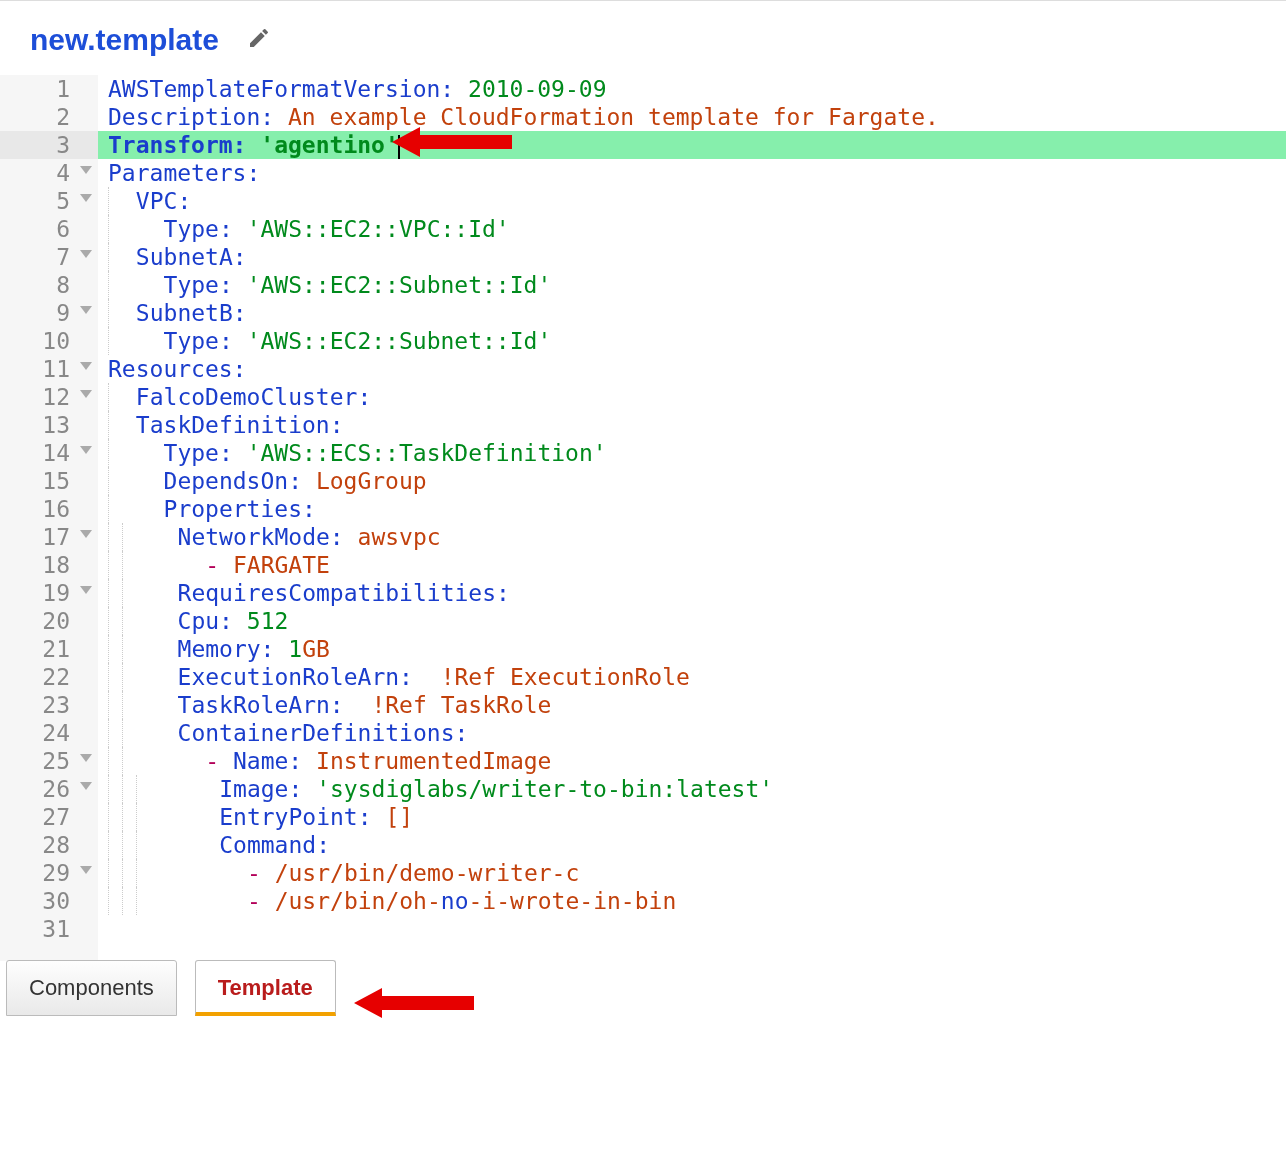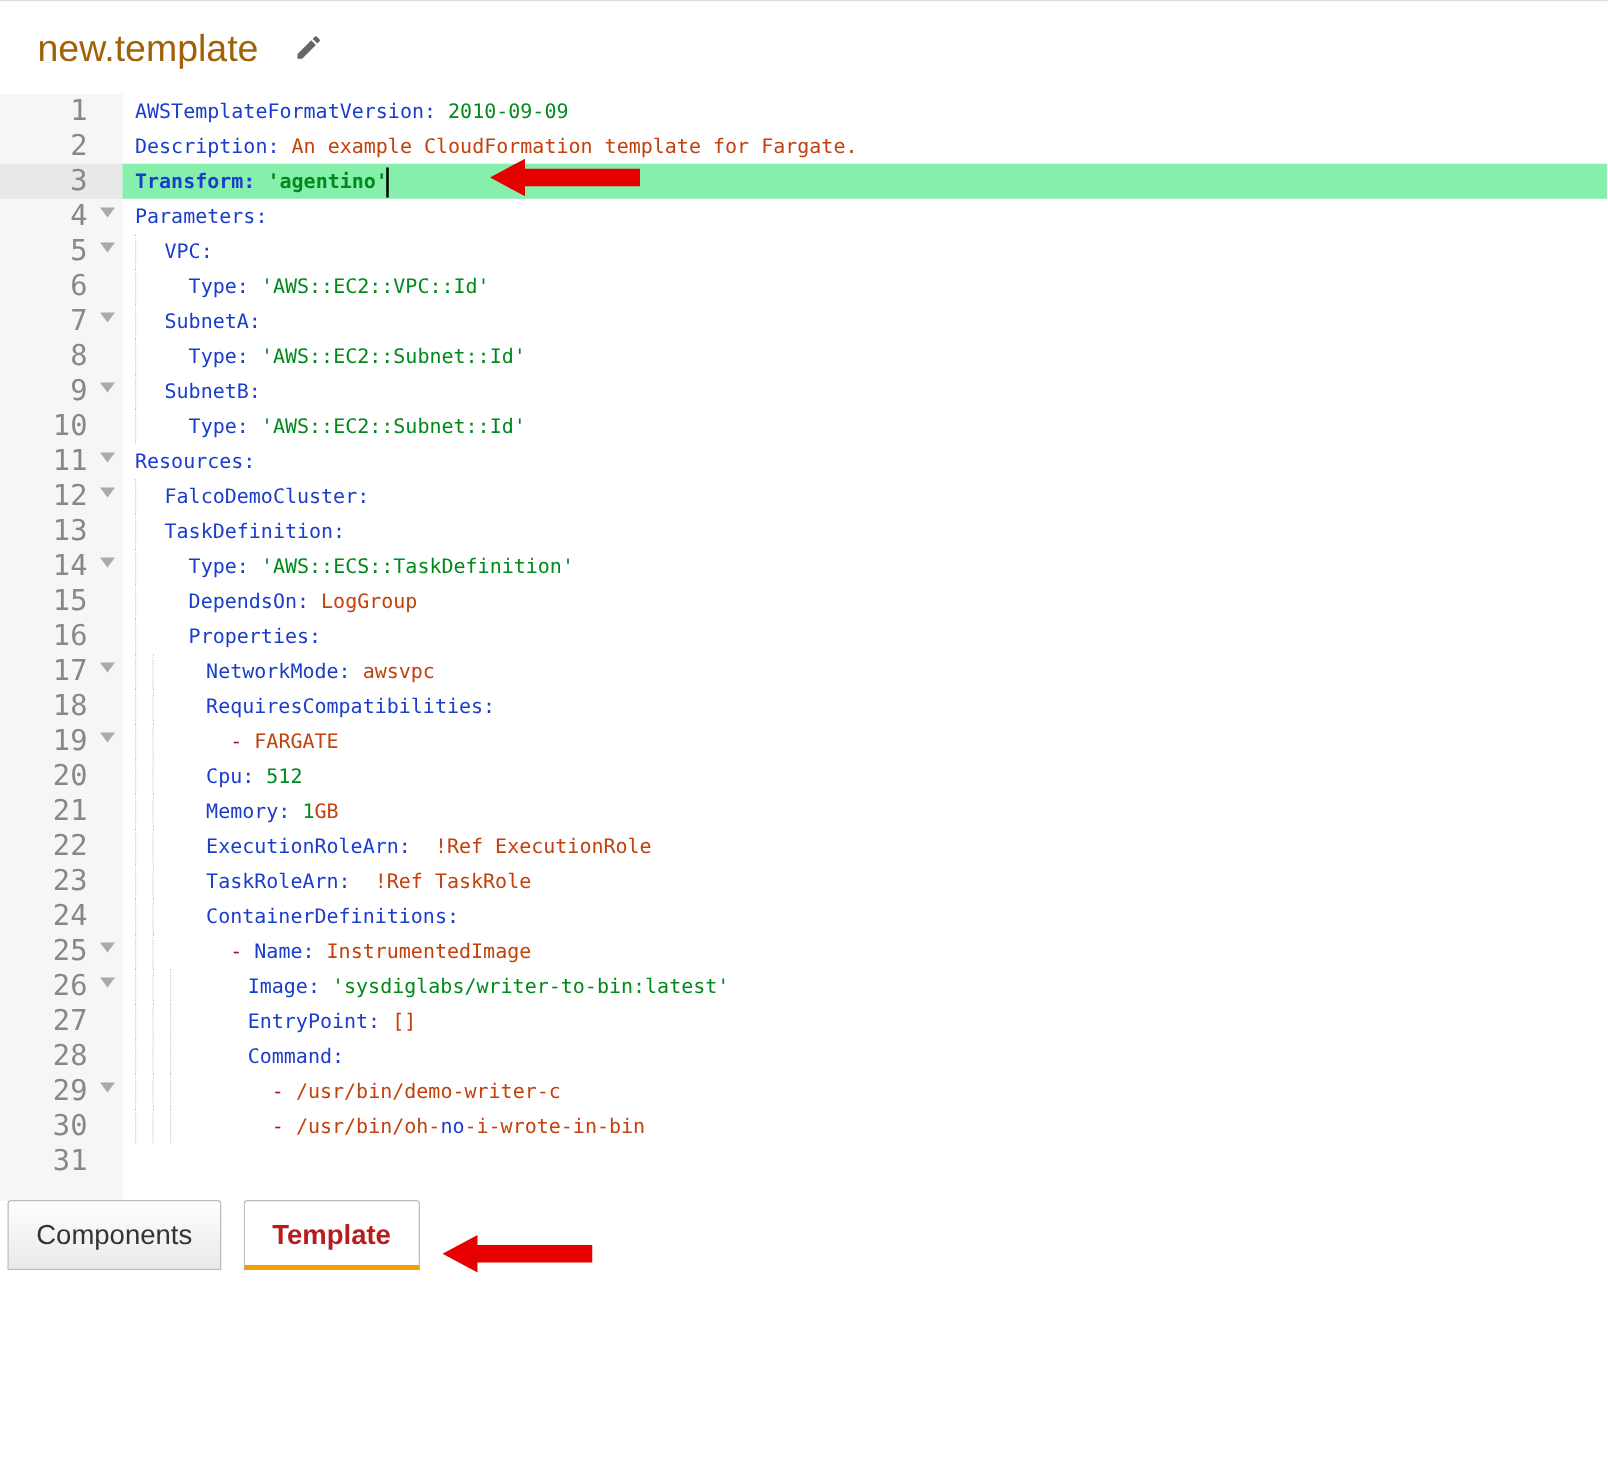--- a/index.html
+++ b/index.html
@@ -11,22 +11,22 @@
     position: relative;
     border-top: 1px solid #ddd;
   }
   .header {
     display: flex;
     align-items: center;
     padding: 22px 0 18px 30px;
   }
   .title {
     font-size: 30px;
-    font-weight: 400;
-    color: #a16207;
+    font-weight: 700;
+    color: #1d4ed8;
     margin-right: 28px;
   }
   .edit-icon {
     width: 24px;
     height: 24px;
     color: #666;
   }
   .editor {
     position: relative;
     height: 886px;
@@ -60,21 +60,21 @@
     border-left: 6px solid transparent;
     border-right: 6px solid transparent;
     border-top: 8px solid #aaa;
   }
   .code {
     position: absolute;
     left: 98px;
     right: 0;
     top: 0;
     font-family: "Menlo", "Consolas", monospace;
-    font-size: 16px;
+    font-size: 23px;
   }
   .code-line {
     height: 28px;
     line-height: 28px;
     padding-left: 10px;
     white-space: pre;
   }
   .code-line.active { background: #86efac; font-weight: bold; }
   .indent-guide {
     display: inline-block;
@@ -182,22 +182,22 @@
       <div class="code-line"><span class="indent-guide"></span><span class="key">   Type: </span><span class="str">'AWS::EC2::Subnet::Id'</span></div>
       <div class="code-line"><span class="indent-guide"></span><span class="key"> SubnetB:</span></div>
       <div class="code-line"><span class="indent-guide"></span><span class="key">   Type: </span><span class="str">'AWS::EC2::Subnet::Id'</span></div>
       <div class="code-line"><span class="key">Resources:</span></div>
       <div class="code-line"><span class="indent-guide"></span><span class="key"> FalcoDemoCluster:</span></div>
       <div class="code-line"><span class="indent-guide"></span><span class="key"> TaskDefinition:</span></div>
       <div class="code-line"><span class="indent-guide"></span><span class="key">   Type: </span><span class="str">'AWS::ECS::TaskDefinition'</span></div>
       <div class="code-line"><span class="indent-guide"></span><span class="key">   DependsOn: </span><span class="txt">LogGroup</span></div>
       <div class="code-line"><span class="indent-guide"></span><span class="key">   Properties:</span></div>
       <div class="code-line"><span class="indent-guide"></span><span class="indent-guide"></span><span class="key">   NetworkMode: </span><span class="txt">awsvpc</span></div>
+      <div class="code-line"><span class="indent-guide"></span><span class="indent-guide"></span><span class="txt">     </span><span class="dash">-</span><span class="txt"> FARGATE</span></div>
       <div class="code-line"><span class="indent-guide"></span><span class="indent-guide"></span><span class="key">   RequiresCompatibilities:</span></div>
-      <div class="code-line"><span class="indent-guide"></span><span class="indent-guide"></span><span class="txt">     </span><span class="dash">-</span><span class="txt"> FARGATE</span></div>
       <div class="code-line"><span class="indent-guide"></span><span class="indent-guide"></span><span class="key">   Cpu: </span><span class="str">512</span></div>
       <div class="code-line"><span class="indent-guide"></span><span class="indent-guide"></span><span class="key">   Memory: </span><span class="str">1</span><span class="txt">GB</span></div>
       <div class="code-line"><span class="indent-guide"></span><span class="indent-guide"></span><span class="key">   ExecutionRoleArn: </span><span class="txt"> !Ref ExecutionRole</span></div>
       <div class="code-line"><span class="indent-guide"></span><span class="indent-guide"></span><span class="key">   TaskRoleArn: </span><span class="txt"> !Ref TaskRole</span></div>
       <div class="code-line"><span class="indent-guide"></span><span class="indent-guide"></span><span class="key">   ContainerDefinitions:</span></div>
       <div class="code-line"><span class="indent-guide"></span><span class="indent-guide"></span><span class="txt">     </span><span class="dash">-</span><span class="key"> Name: </span><span class="txt">InstrumentedImage</span></div>
       <div class="code-line"><span class="indent-guide"></span><span class="indent-guide"></span><span class="indent-guide"></span><span class="key">     Image: </span><span class="str">'sysdiglabs/writer-to-bin:latest'</span></div>
       <div class="code-line"><span class="indent-guide"></span><span class="indent-guide"></span><span class="indent-guide"></span><span class="key">     EntryPoint: </span><span class="txt">[]</span></div>
       <div class="code-line"><span class="indent-guide"></span><span class="indent-guide"></span><span class="indent-guide"></span><span class="key">     Command:</span></div>
       <div class="code-line"><span class="indent-guide"></span><span class="indent-guide"></span><span class="indent-guide"></span><span class="txt">       </span><span class="dash">-</span><span class="txt"> /usr/bin/demo-writer-c</span></div>

